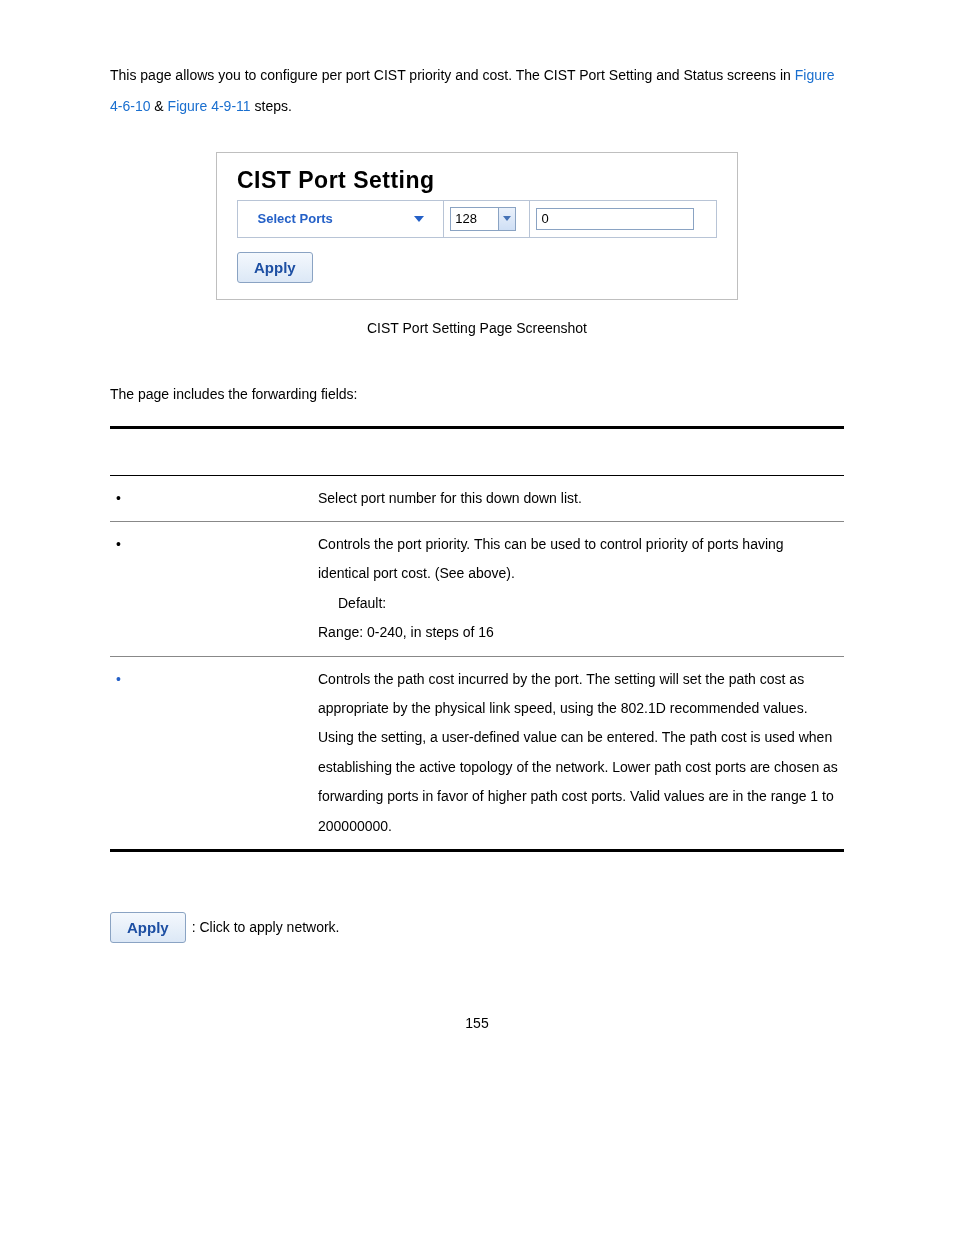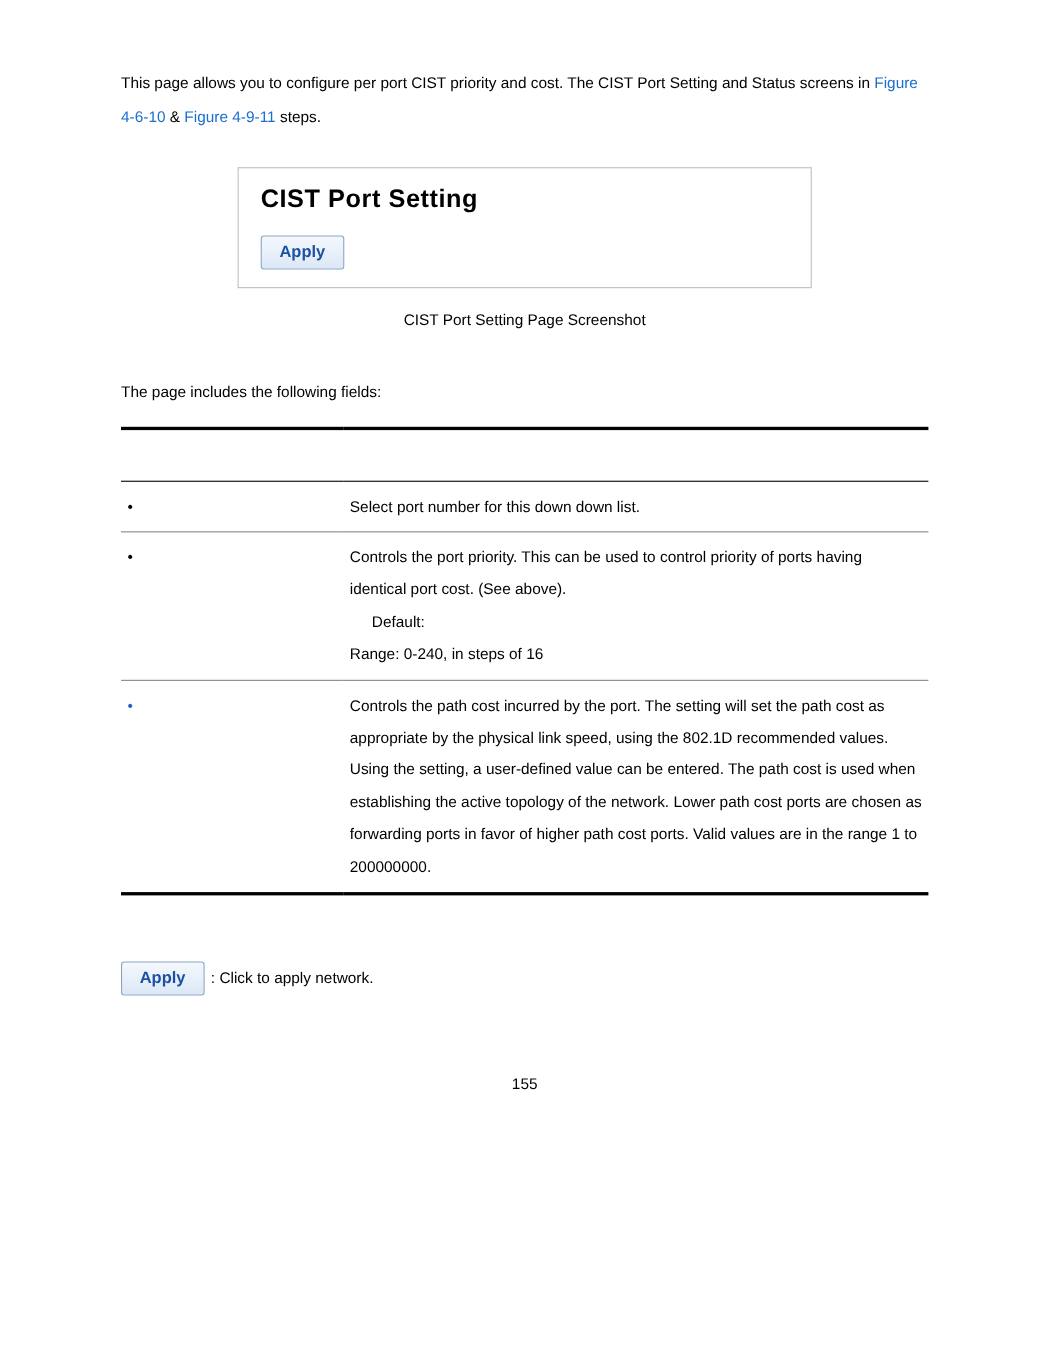--- a/index.html
+++ b/index.html
@@ -100,28 +100,47 @@
 <body>
 
 <div class="intro-text">
   <span>This page allows you to configure per port CIST priority and cost. The CIST Port Setting and Status screens in </span><span class="link">Figure 4-6-10</span><span> &amp; </span><span class="link">Figure 4-9-11</span><span> steps.</span>
 </div>
 
 <div class="setting-box">
   <div class="setting-title">CIST Port Setting</div>
   <table class="cfg-table">
     <tbody>
+    <tr>
+      <td style="text-align:center;">
+        <div class="port-select-field">
+          <span>Select Ports</span>
+          <span class="chev"></span>
+        </div>
+      </td>
+      <td>
+        <div class="prio-select">
+          <span>128</span>
+          <span class="chevbox">
+                <span class="arr"></span>
+              </span>
+        </div>
+      </td>
+      <td>
+        <input class="ipc-input" type="text" value="0" style="">
+      </td>
+    </tr>
   </tbody>
     </table>
   <div class="apply-btn">Apply</div>
 </div>
 
 <div class="caption">CIST Port Setting Page Screenshot</div>
 
-<div class="subhead">The page includes the following fields:</div>
+<div class="subhead">The page includes the forwarding fields:</div>
 
 <table class="field-table">
   <tbody>
       <tr class="header-row">
     <td class="obj"></td>
     <td class="desc"></td>
   </tr>
   <tr>
     <td class="obj"><span class="bullet">•</span></td>
     <td class="desc">Select port number for this down down list.</td>

